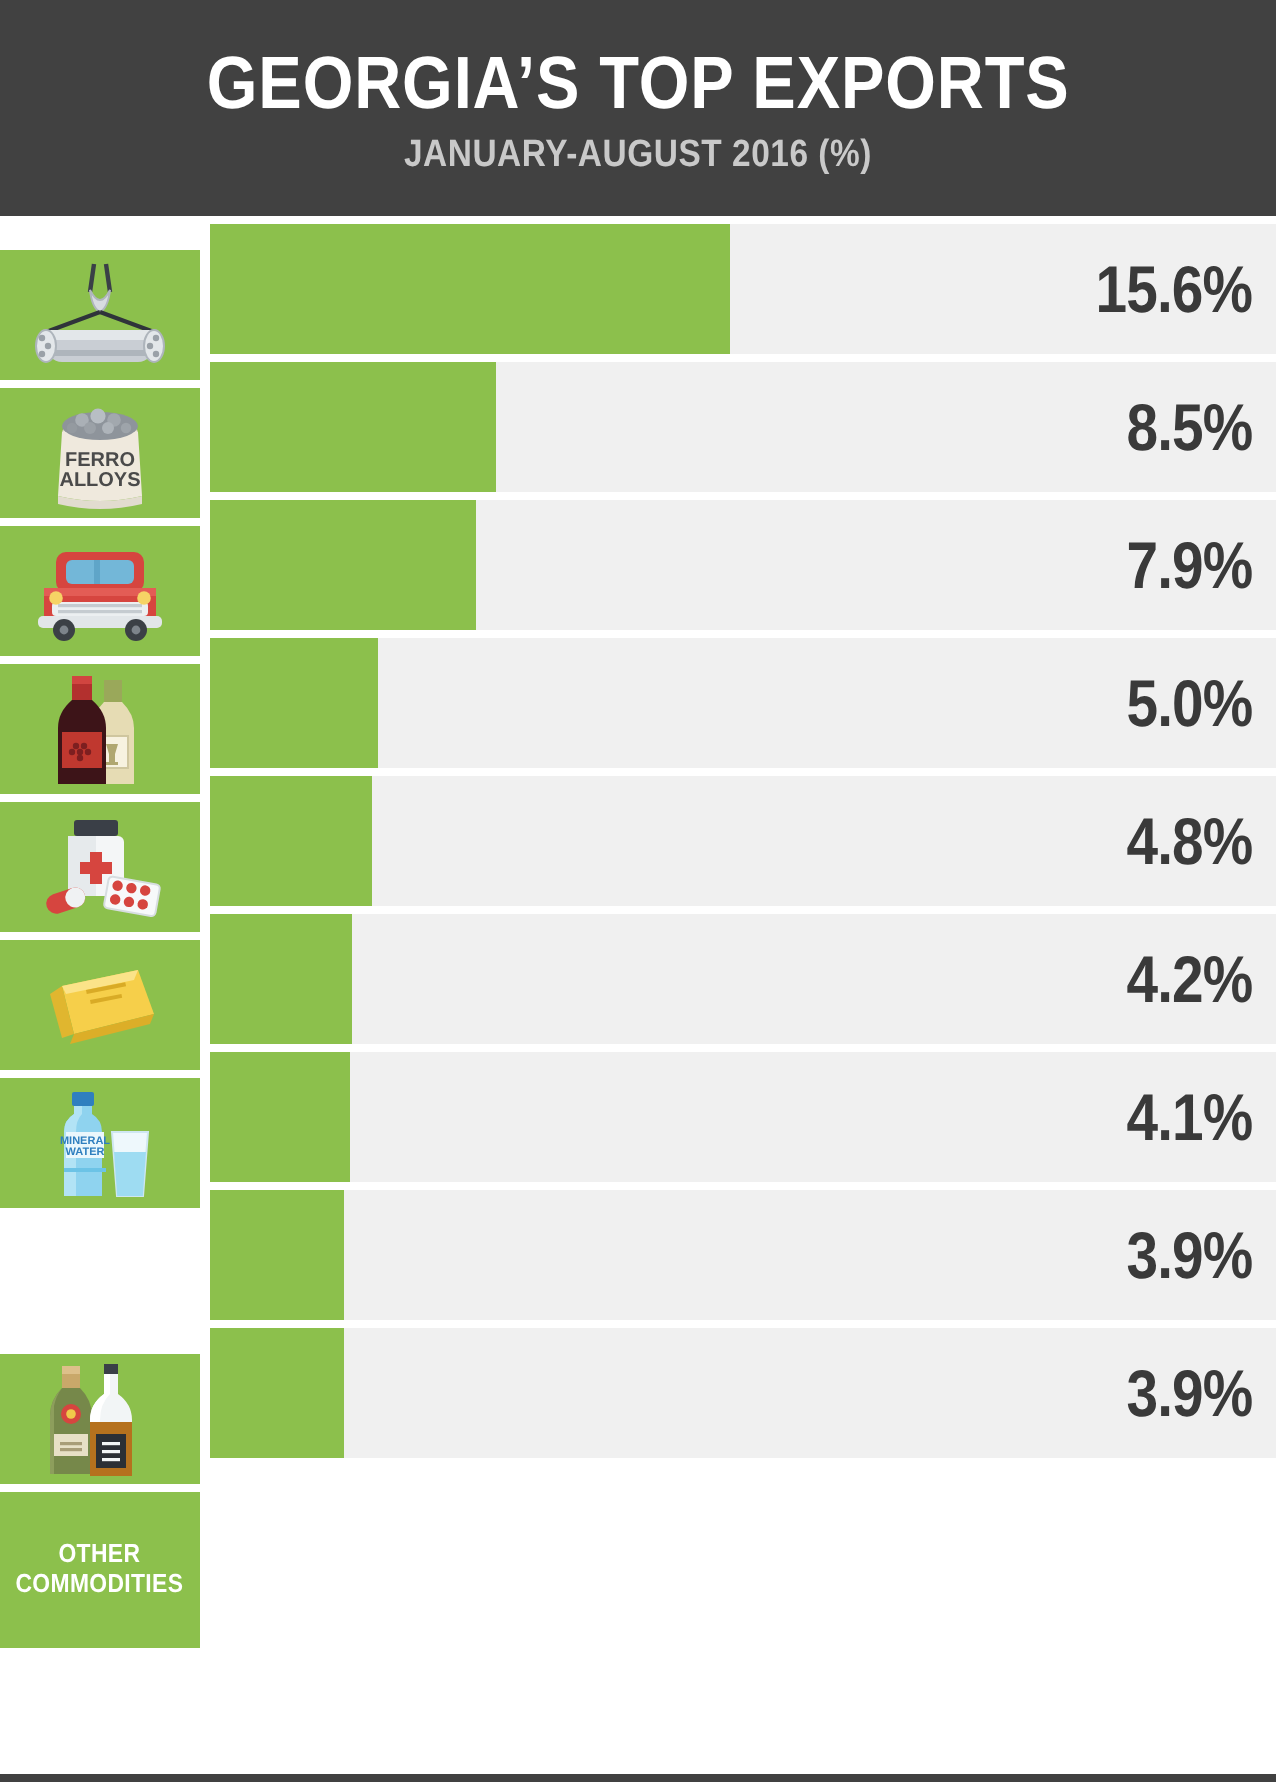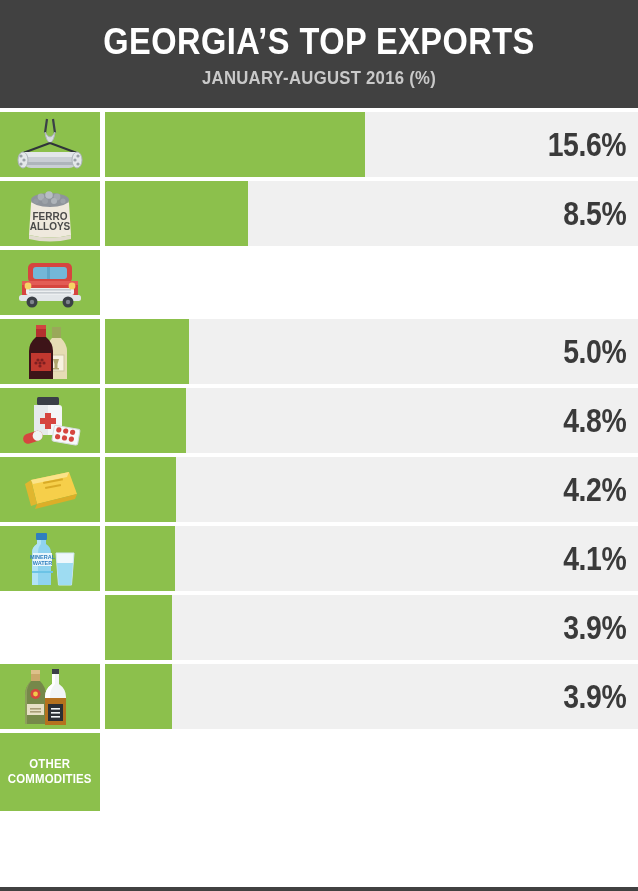--- a/index.html
+++ b/index.html
@@ -15,21 +15,21 @@
     width:638px; height:891px;
     background:#ffffff;
   }
 
   
   .header {
     position:absolute; left:0; top:0;
     width:638px; height:108px;
     background:#414141;
     display:flex; flex-direction:column;
-    justify-content:center;
+    align-items:center; justify-content:center;
     padding-top:4px;
   }
   .header-title {
     color:#ffffff;
     font-size:37px;
     font-weight:bold;
     letter-spacing:0.5px;
     line-height:1.05;
     transform:scaleX(0.88);
     white-space:nowrap;
@@ -55,21 +55,21 @@
   .row {
     position:relative;
     width:638px;
     height:65px;
     margin-bottom:4px;
   }
   .row.last { height:78px; }
 
   .icon-cell {
     position:absolute;
-    left:0; top:0;
+    left:0; top:13px;
     width:100px; height:100%;
     background:#8CC04C;
     display:flex;
     align-items:center; justify-content:center;
     overflow:hidden;
   }
   .icon-cell svg { display:block; }
 
   .other-label {
     color:#ffffff;
@@ -191,20 +191,24 @@
             <rect x="15" y="35" width="42" height="1.6" fill="#c5cbd0"></rect>
             <circle cx="14" cy="29" r="3.4" fill="#f6d365"></circle>
             <circle cx="58" cy="29" r="3.4" fill="#f6d365"></circle>
             <rect x="5" y="38" width="62" height="6" rx="2.5" fill="#e2e6e9"></rect>
             <circle cx="18" cy="45" r="5.5" fill="#3b4046"></circle>
             <circle cx="18" cy="45" r="2.2" fill="#7d848b"></circle>
             <circle cx="54" cy="45" r="5.5" fill="#3b4046"></circle>
             <circle cx="54" cy="45" r="2.2" fill="#7d848b"></circle>
           </svg>
         </span>
+      </div>
+      <div class="track">
+        <div class="bar" style="width:133px"></div>
+        <div class="value">7.9%</div>
       </div>
     </div>
 
 
     <div class="row">
       <div class="icon-cell">
         <span>
           <svg width="52" height="58" viewBox="0 0 52 58">
             <rect x="28" y="4" width="9" height="12" fill="#9aa85a"></rect>
             <path d="M28 15 q-6 6 -6 13 l0 28 l21 0 l0 -28 q0 -7 -6 -13Z" fill="#e6dcb4"></path>

